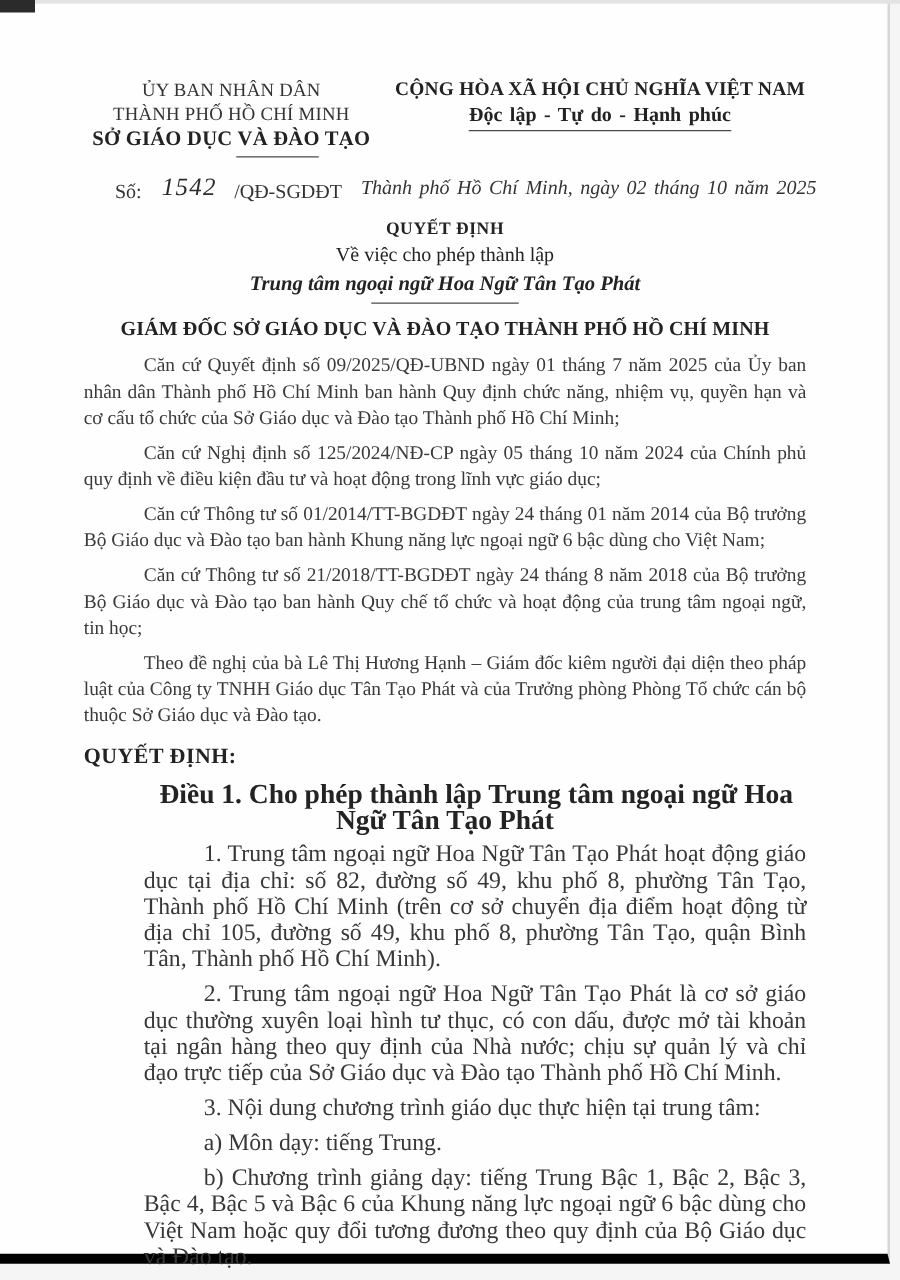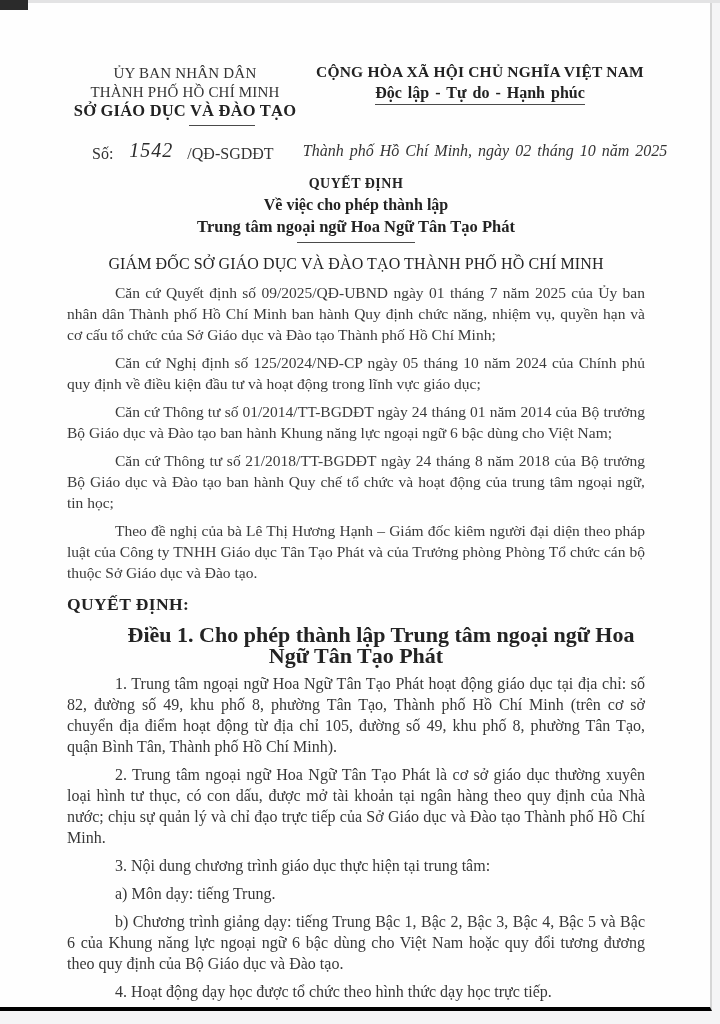--- a/index.html
+++ b/index.html
@@ -9,21 +9,21 @@
     font-family: "Liberation Serif", "DejaVu Serif", serif;
     overflow: hidden;
   }
   .viewport { position: relative; width: 720px; height: 1024px; }
 
   .page {
     position: absolute; top: 0; left: 0;
     width: 712px; height: 1011px;
     background: #fefefe;
     border-right: 2px solid #d6d6d6;
-    border-bottom: 4px solid #000000;
+    border-bottom: 8px solid #000000;
     color: #3a3a3a;
   }
   .top-strip {
     position: absolute; top: 0; left: 0;
     width: 720px; height: 3px;
     background: #e3e3e4;
   }
   .corner-mark {
     position: absolute; top: 0; left: 0;
     width: 28px; height: 10px;
@@ -62,61 +62,62 @@
   }
   .so-line .num {
     font-size: 20px; letter-spacing: 1px;
     position: relative; top: -2px;
     margin: 0 14px 0 16px; color: #2c2c2c; font-style: italic;
   }
   .date-line {
     position: absolute; top: 142px; left: 286px;
     width: 370px; text-align: center;
     font-style: italic; font-size: 16px; color: #333;
-    word-spacing: 2px; white-space: nowrap; margin-left: 14px;
+    word-spacing: 2px; white-space: nowrap;
   }
 
   
   .doc-body {
     position: absolute; top: 176px; left: 67px;
     width: 578px;
   }
   .t-center { text-align: center; }
   .doc-type { font-weight: bold; font-size: 14px; color: #232323; letter-spacing: 0.5px; text-align: center; }
-  .subject1 { font-weight: bold; font-size: 16px; color: #232323; margin-top: 4px; }
-  .subject2 { font-weight: bold; font-size: 16.5px; color: #232323; margin-top: 3px; }
+  .subject1 { font-weight: normal; font-size: 16px; color: #232323; margin-top: 4px; }
+  .subject2 { font-weight: bold; font-size: 16.5px; color: #232323; margin-top: 3px; font-style: italic; }
   .subject-rule {
     width: 118px; height: 0; margin: 5px auto 0 auto;
     border-top: 1.5px solid #4a4a4a;
   }
   .authority {
-    font-weight: normal; font-size: 16px; color: #232323;
+    font-weight: bold; font-size: 16px; color: #232323;
     margin-top: 12px; letter-spacing: 0.1px;
     white-space: nowrap;
   }
   .preamble { margin-top: 9px; }
   .preamble p {
     font-size: 15.5px; line-height: 21px;
     text-align: justify; text-indent: 48px;
     color: #3a3a3a;
     margin-top: 7px;
   }
   .decision-heading {
     font-weight: bold; font-size: 17.5px; color: #232323;
     text-align: left; margin-top: 11px; letter-spacing: 0.4px;
   }
   .article-heading {
     font-weight: bold; font-size: 22px; color: #232323;
     text-indent: 50px; margin-top: 9px; line-height: 21px; text-align: center;
   }
   .articles p {
-    font-size: 16px; line-height: 21px;
+    font-size: 19px; line-height: 21px;
     text-align: justify; text-indent: 48px;
     color: #383838;
     margin-top: 7px;
+    margin-left: 48px;
   }
 </style>
 </head>
 <body>
 
 <div class="viewport">
   <div class="page">
 
     <div class="hdr-left">
       <div>ỦY BAN NHÂN DÂN</div>

